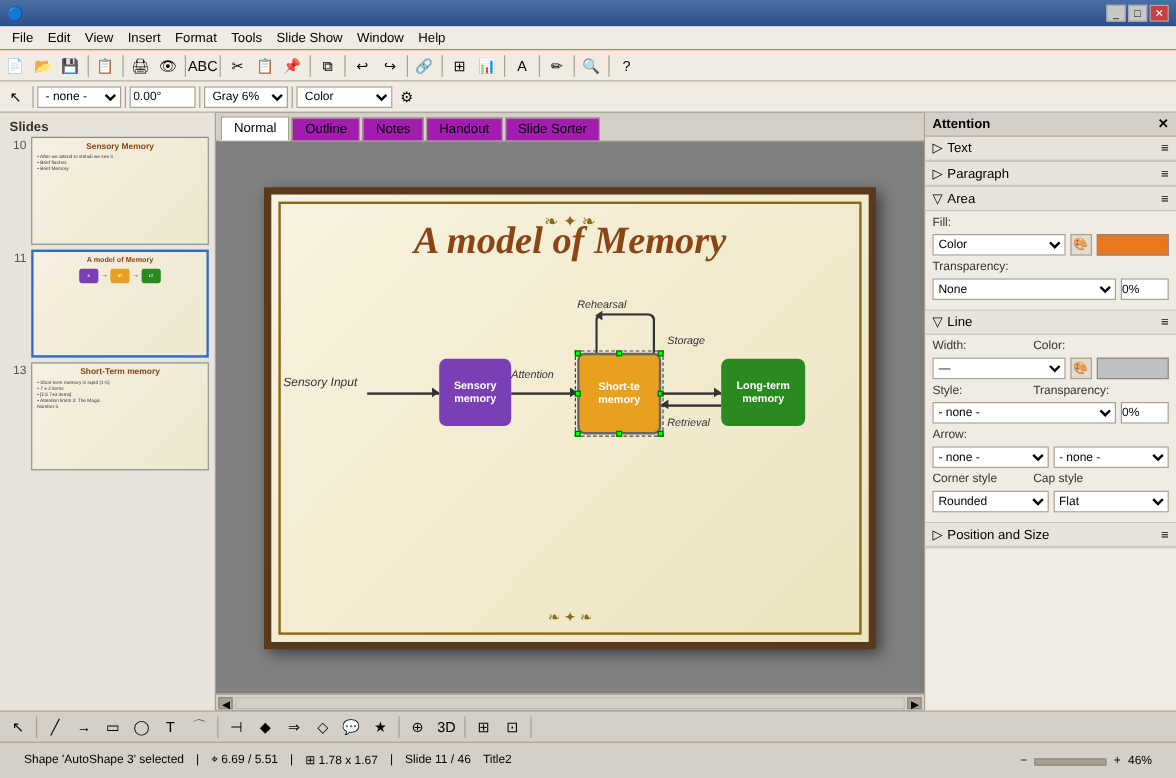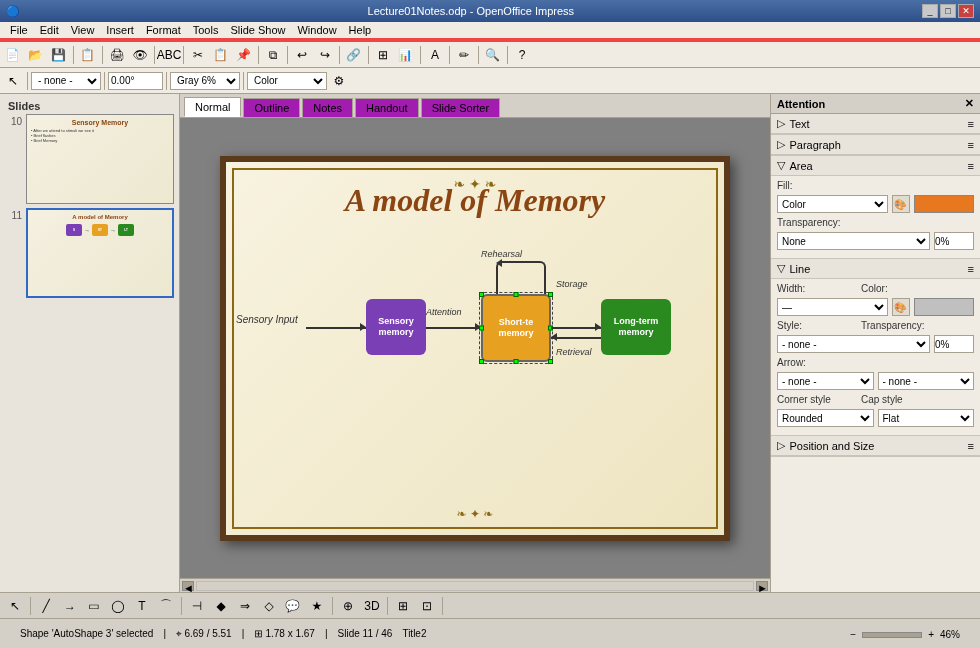--- a/index.html
+++ b/index.html
@@ -21,21 +21,21 @@
     .tb-btn { width: 16px; height: 14px; border: 1px solid #aaa; background: #c8c8c8; font-size: 9px; display: flex; align-items: center; justify-content: center; cursor: pointer; color: #000; }
     .tb-btn.close { background: #c84040; color: white; }
 
     
     .menu-bar {
       background: #f0ece4;
       height: 20px;
       display: flex;
       align-items: center;
       padding: 0 4px;
-      border-bottom: 4px solid #ef4444;
+      border-bottom: 1px solid #ef4444;
       font-size: 11px;
     }
     .menu-item { padding: 2px 6px; cursor: pointer; }
 
     
     .toolbar {
       background: #f0ece4;
       height: 26px;
       display: flex;
       align-items: center;
@@ -495,21 +495,20 @@
       background: #e0dcd0;
       display: flex; align-items: center; justify-content: center;
       font-size: 10px; cursor: pointer;
     }
   </style>
 </head>
 <body>
 
 <div class="title-bar">
   <span>🔵</span>
-  <span class="title-bar-text">Lecture01Notes.odp - OpenOffice Impress</span>
   <div class="title-bar-buttons">
     <div class="tb-btn">_</div>
     <div class="tb-btn">□</div>
     <div class="tb-btn close">✕</div>
   </div>
 </div>
 
 <div class="menu-bar">
   <span class="menu-item">File</span>
   <span class="menu-item">Edit</span>
@@ -605,20 +604,35 @@
             <span class="s11-arrow">→</span>
             <div class="s11-box" style="background:#e8a020;">ST</div>
             <span class="s11-arrow">→</span>
             <div class="s11-box" style="background:#2a8a20;">LT</div>
           </div>
         </div>
       </div>
     </div>
 
 
+    <div class="slide-thumb">
+      <span class="slide-num">13</span>
+      <div class="slide-preview">
+        <div class="s13-bg">
+          <div class="s13-title">Short-Term memory</div>
+          <div style="font-size:4px; color:#333; margin-top:2px;">
+            • Short term memory is rapid (1-5)<br>
+            • 7 ± 2 items<br>
+            • [ES 7±3 items]<br>
+            • Attention limits 3: The Magic<br>
+            Number 5
+          </div>
+        </div>
+      </div>
+    </div>
 
 
   </div>
 
   <div class="canvas-area">
 
     <div class="view-tabs">
       <div class="view-tab active">Normal</div>
       <div class="view-tab">Outline</div>
       <div class="view-tab">Notes</div>

